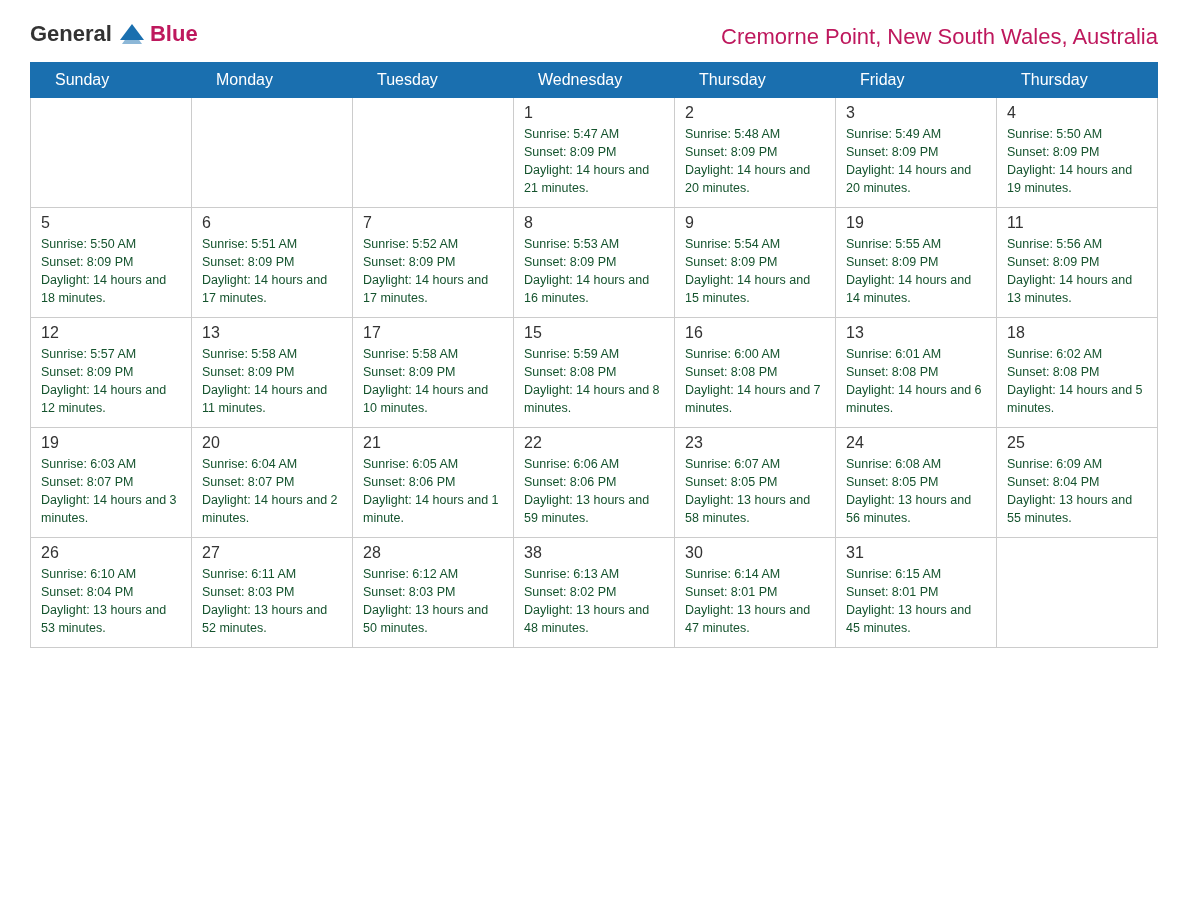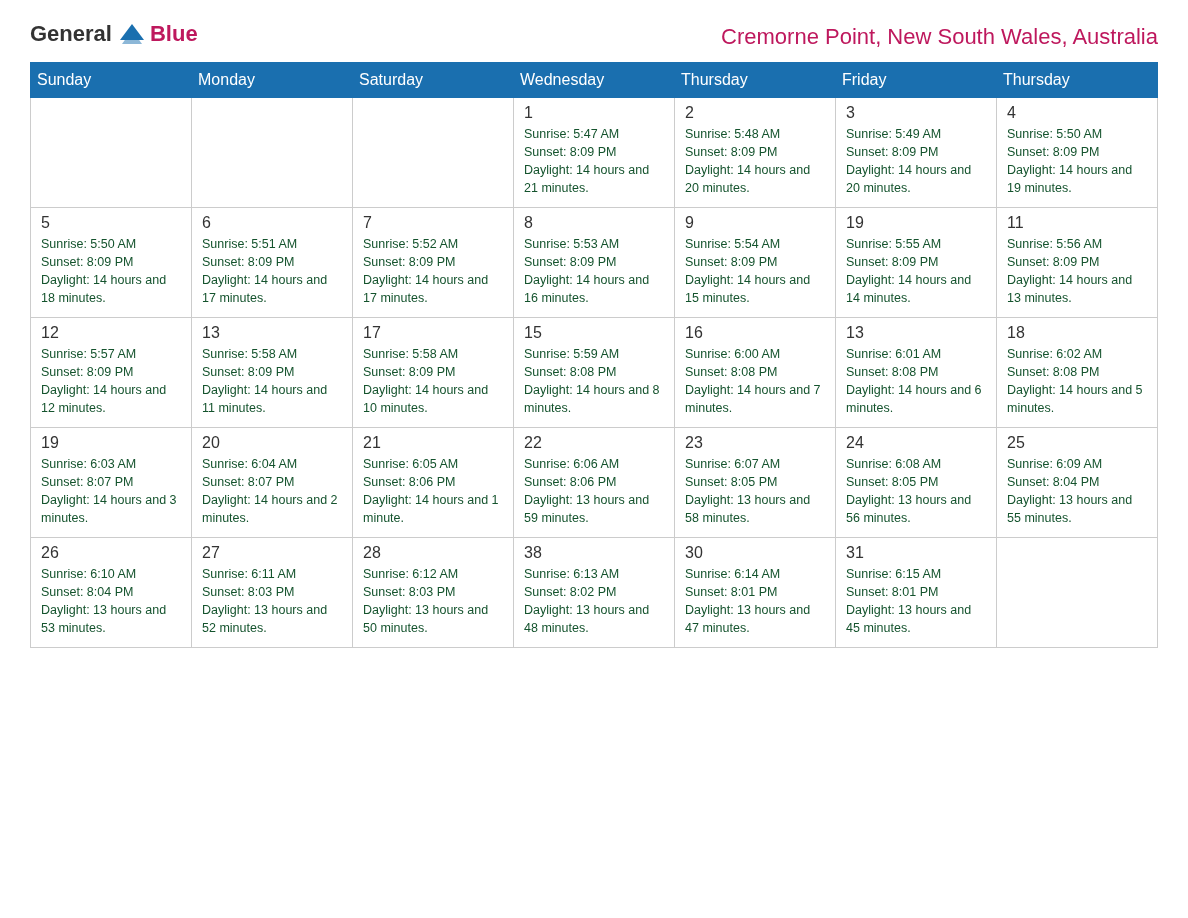--- a/index.html
+++ b/index.html
@@ -53,21 +53,21 @@
     .calendar-table {
       width: 100%;
       border-collapse: collapse;
       margin-top: 12px;
     }
     .calendar-table th {
       background-color: #1a6faf;
       color: #fff;
       font-size: 16px;
       font-weight: normal;
-      padding: 8px 6px;
+      padding: 8px 24px;
       text-align: left;
       border: 1px solid #1a6faf;
     }
     .calendar-table td {
       border: 1px solid #ccc;
       vertical-align: top;
       padding: 6px 10px;
       width: calc(100% / 7);
       min-height: 100px;
       font-size: 13px;
@@ -107,21 +107,21 @@
   <div class="title-area">
     <div class="calendar-subtitle">Cremorne Point, New South Wales, Australia</div>
   </div>
 </div>
 
 <table class="calendar-table">
   <thead>
     <tr>
     <th>Sunday</th>
         <th>Monday</th>
-        <th>Saturday</th>
+        <th>Tuesday</th>
         <th>Wednesday</th>
         <th>Thursday</th>
         <th>Friday</th>
         <th>Thursday</th>
       </tr>
   </thead>
   <tbody id="calendar-body">
   <tr class="week-row">
         <td class="empty-cell"></td>
         <td class="empty-cell"></td>

